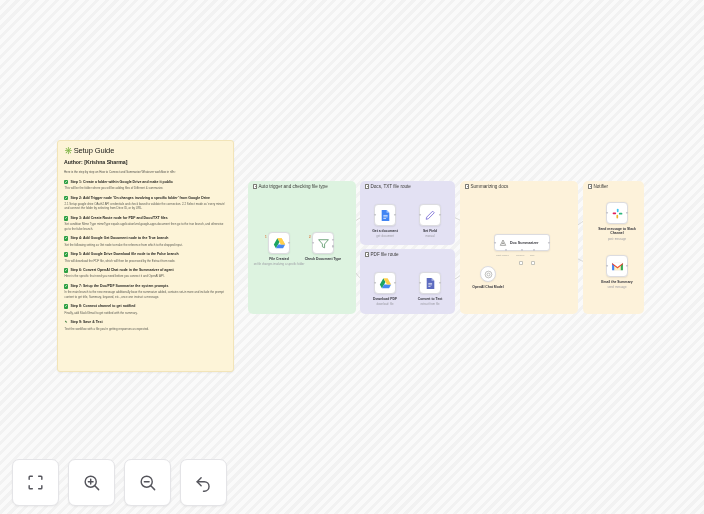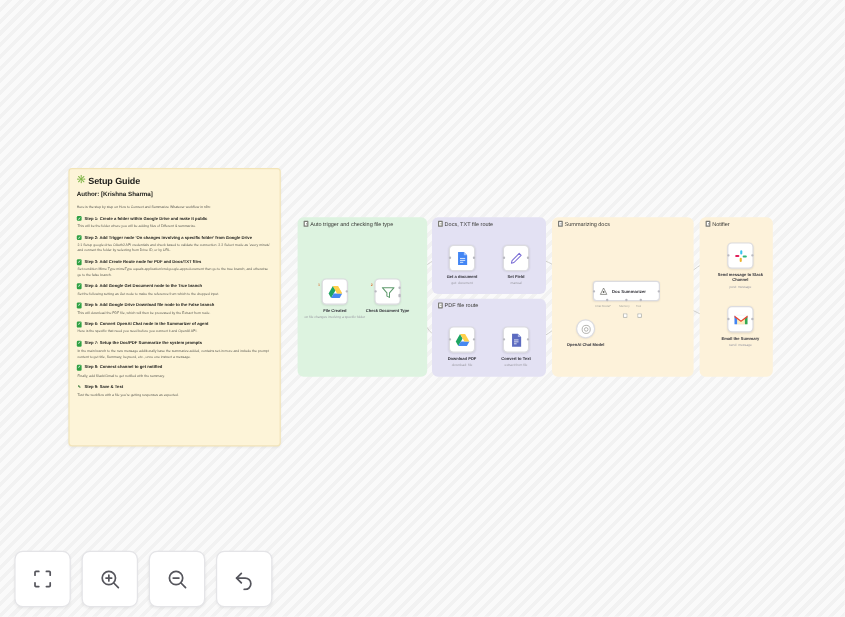--- a/index.html
+++ b/index.html
@@ -25,21 +25,21 @@
     left: 57px; top: 140px;
     width: 177px; height: 232px;
     background: #fdf4d8;
     border: 1px solid #f2e4b8;
     border-radius: 3px;
     padding: 5px 6px;
     overflow: hidden;
     box-shadow: 0 1px 2px rgba(0,0,0,0.05);
   }
   .note-title {
-    font-size: 7.5px; font-weight: bold; color: #23231f;
+    font-size: 7.5px; font-weight: normal; color: #23231f;
     letter-spacing: -0.1px; line-height: 9px;
     display: flex; align-items: center; gap: 1px;
   }
   .note-title .emoji { font-size: 7px; }
   .note-author {
     font-size: 5.2px; font-weight: bold; color: #23231f;
     margin-top: 4px; line-height: 7px;
   }
   .note-intro {
     font-size: 2.9px; color: #53534d; line-height: 4.6px;

